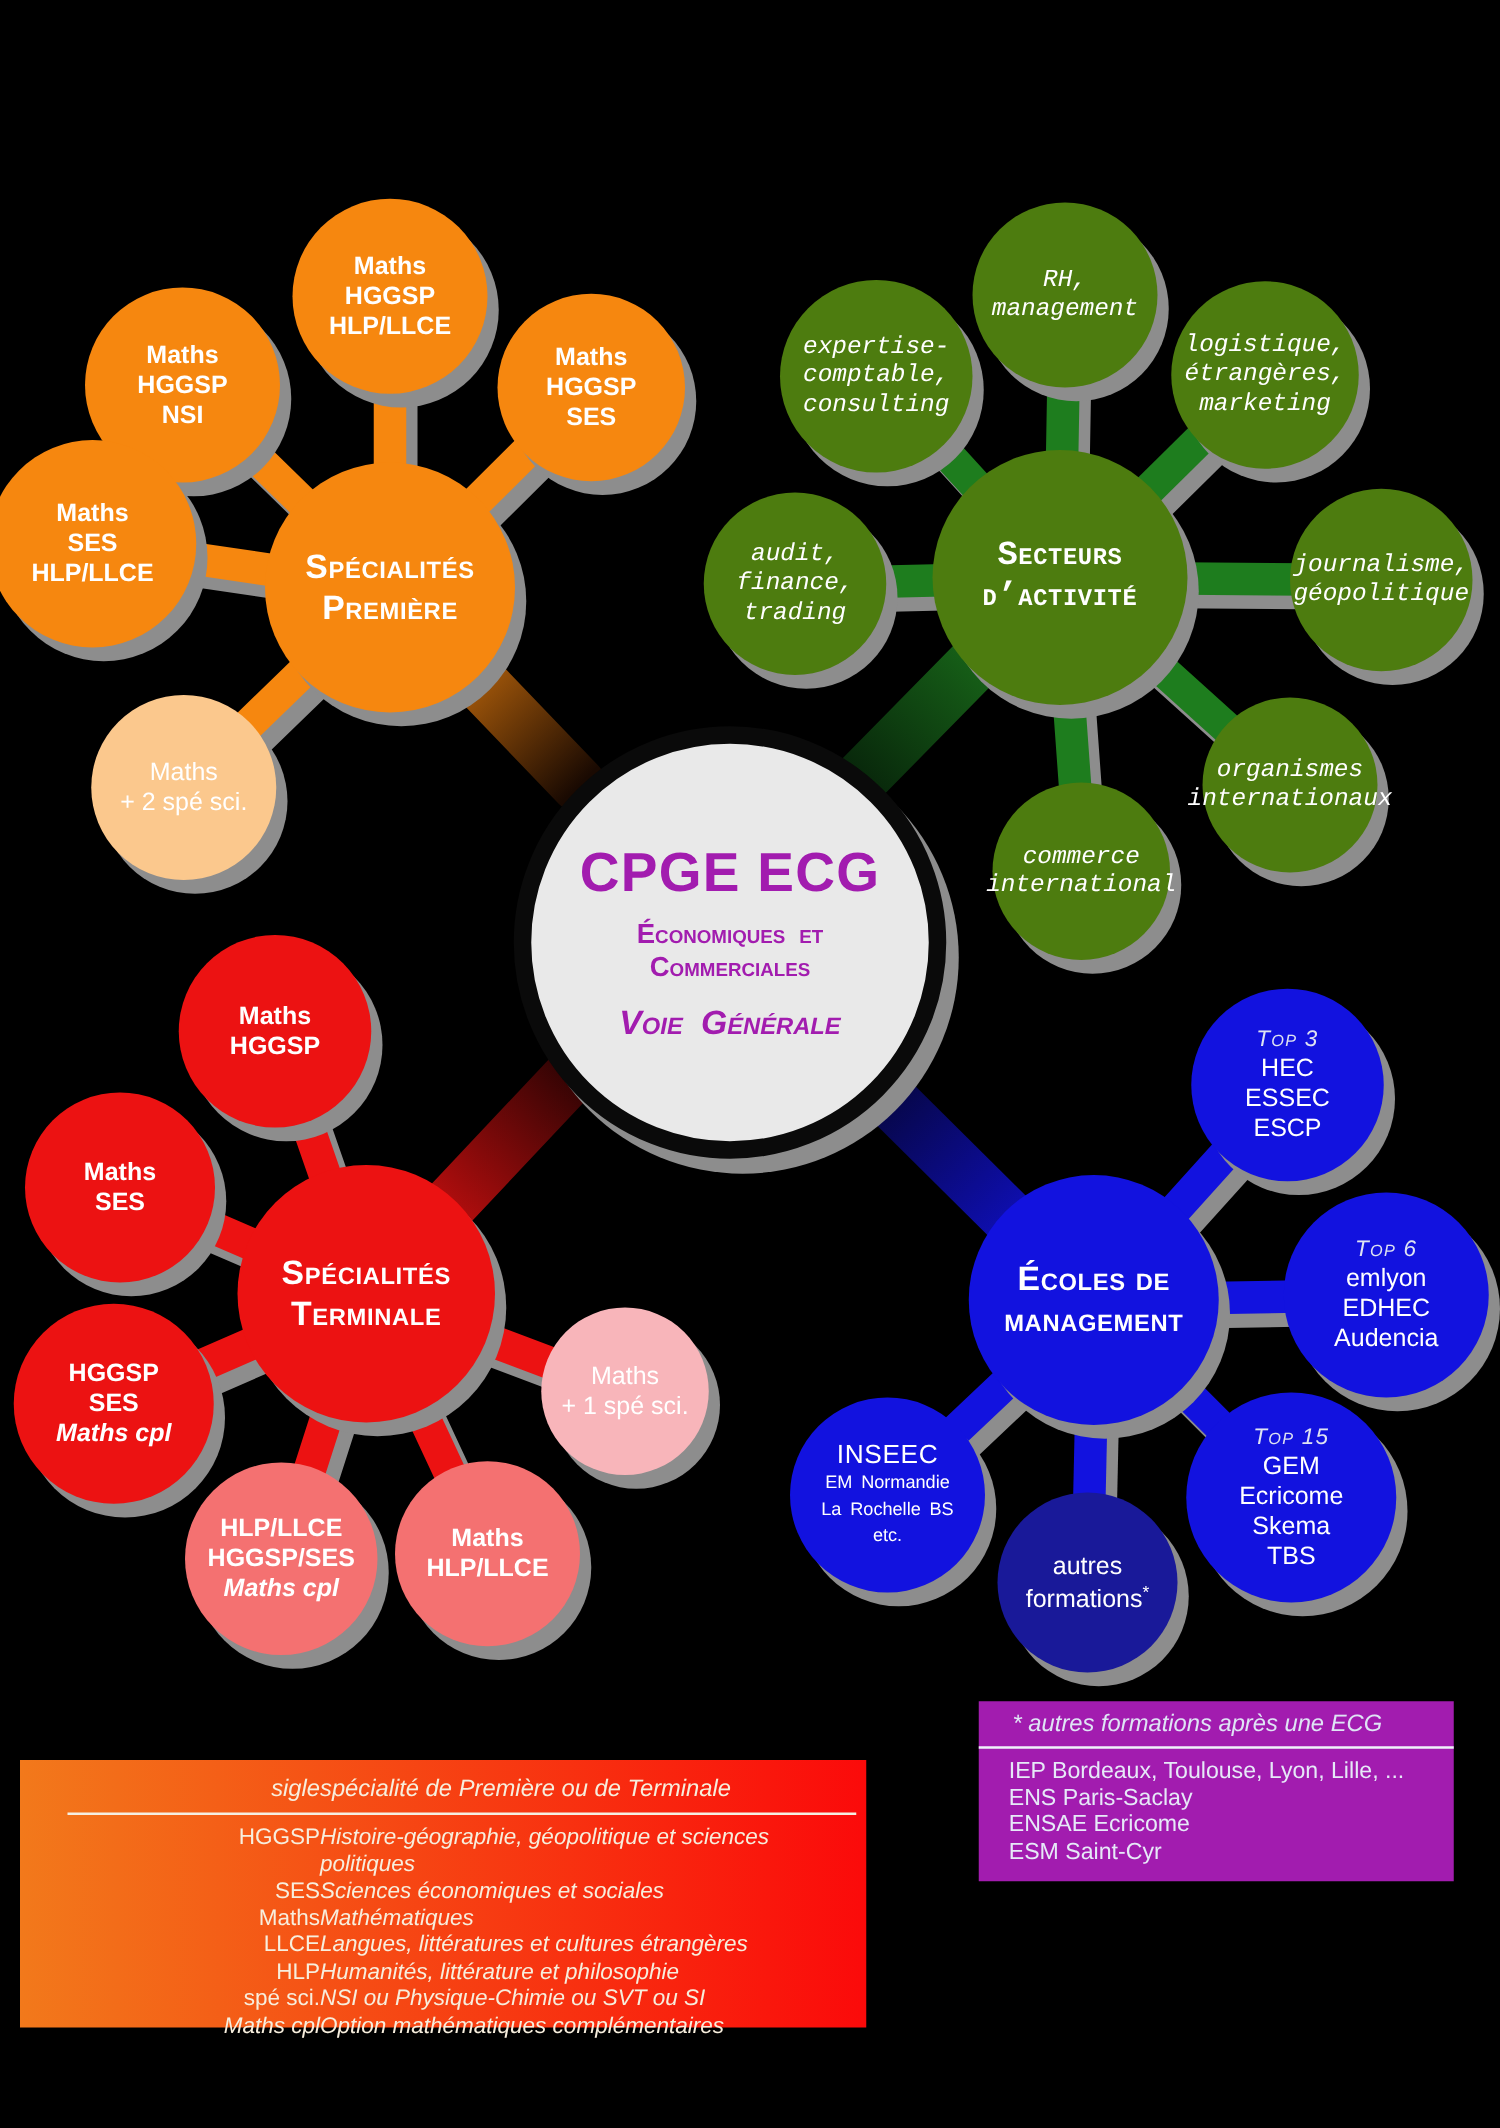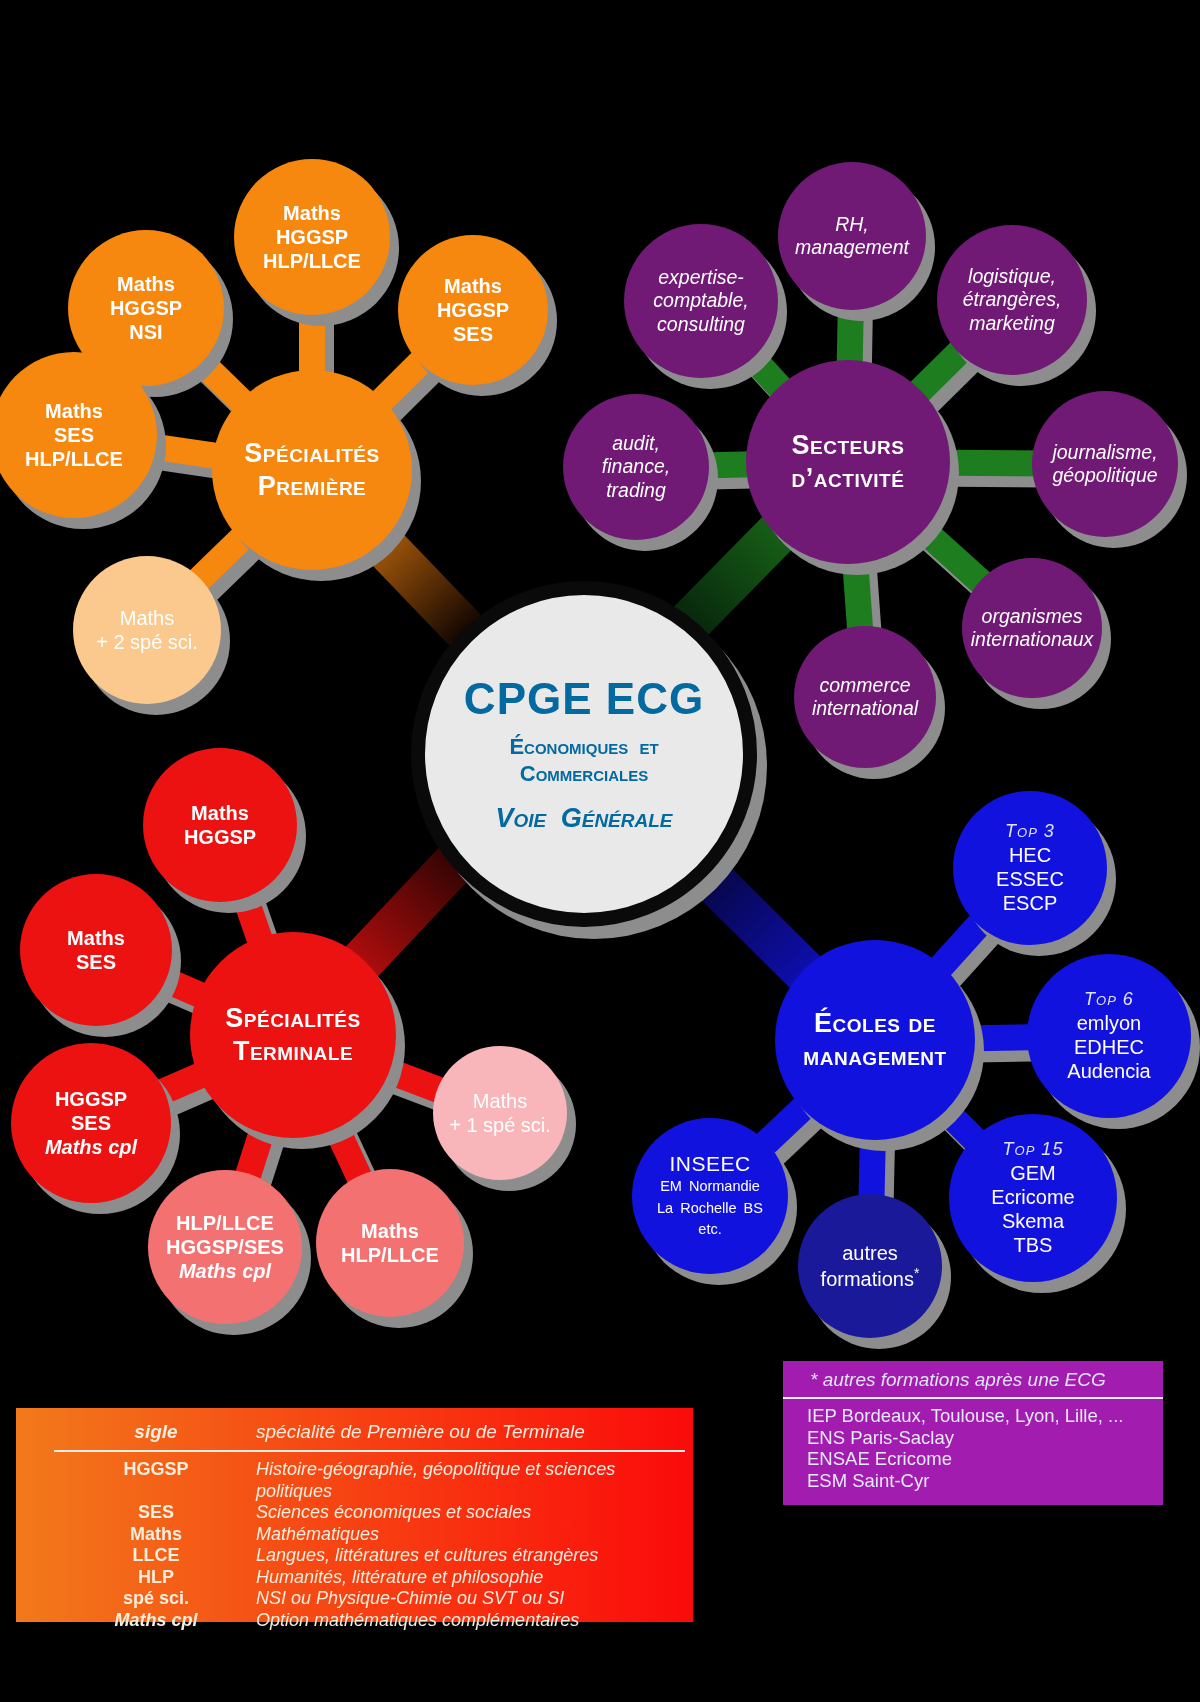--- a/index.html
+++ b/index.html
@@ -6,21 +6,21 @@
   .frame{position:relative;width:1200px;height:1702px;background:#000;overflow:hidden;
          font-family:"Liberation Sans","DejaVu Sans",sans-serif;}
   svg.links{position:absolute;left:0;top:0;}
 
   
   .b{position:absolute;border-radius:50%;display:flex;flex-direction:column;
      align-items:center;justify-content:center;text-align:center;color:#fff;
      box-shadow:9px 11px 0 0 #8d8d8d;box-sizing:border-box;}
   .orange{background:#f6870f;}
   .orange-light{background:#fbc88d;}
-  .green{background:#701a75;}
+  .green{background:#4d7c0f;font-family:Liberation Mono, monospace;}
   .red{background:#ec1212;}
   .salmon{background:#f47171;}
   .pink{background:#f8b5ba;}
   .blue{background:#1212df;}
   .navy{background:#191999;}
 
   .hub{font-variant:small-caps;font-weight:700;font-size:27px;line-height:1.22;letter-spacing:.5px;}
   .sat{font-weight:700;font-size:20px;line-height:1.2;}
   .sat.reg{font-weight:400;}
   .sat.ital{font-weight:400;font-style:italic;font-size:19.5px;}
@@ -28,32 +28,32 @@
   .ln.itl{font-style:italic;}
   .toplbl{font-style:italic;font-variant:small-caps;font-weight:400;font-size:18px;color:#dfe3f2;letter-spacing:1px;}
   .big{font-size:21px;letter-spacing:.5px;}
   .small{font-size:14.5px;font-weight:400;line-height:1.5;word-spacing:3px;}
   sup{font-size:70%;}
 
   
   .center-circle{position:absolute;left:411px;top:581px;width:318px;height:318px;
      background:#e9e9e9;border:14px solid #0a0a0a;border-radius:50%;
      box-shadow:10px 12px 0 0 #8d8d8d;display:flex;flex-direction:column;
-     align-items:center;justify-content:center;color:#0369a1;}
+     align-items:center;justify-content:center;color:#a21caf;}
   .cc-title{font-size:44px;font-weight:700;letter-spacing:1px;margin-bottom:10px;}
   .cc-sub{font-variant:small-caps;font-weight:700;font-size:22px;line-height:1.2;word-spacing:5px;}
   .cc-voie{font-variant:small-caps;font-weight:700;font-style:italic;font-size:27px;margin-top:16px;word-spacing:7px;}
 
   
   .legend-sigles{position:absolute;left:16px;top:1408px;width:677px;height:214px;
      background:linear-gradient(90deg,#f2791b,#fb0a0a);color:#f7eedd;font-size:18px;}
   .ls-head{display:flex;padding-top:13px;font-style:italic;font-size:19px;}
   .ls-rule{height:2px;background:#f5efe2;margin:7px 8px 7px 38px;}
   .ls-row{display:flex;line-height:21.5px;}
-  .c1{width:200px;margin-left:40px;text-align:center;flex:none;font-weight:bold;}
+  .c1{width:200px;margin-left:40px;text-align:right;flex:none;}
   .c2{flex:1;font-style:italic;}
 
   
   .legend-autres{position:absolute;left:783px;top:1361px;width:380px;height:144px;
      background:#a21caf;color:#e6e9f8;font-size:18.5px;}
   .la-title{padding:8px 0 0 27px;font-style:italic;font-size:19px;color:#dfe4f5;}
   .la-title .sc{font-variant:small-caps;}
   .la-rule{height:2px;background:#f0f2fb;margin-top:6px;}
   .la-lines{padding:6px 0 0 24px;line-height:21.5px;}
 </style>

